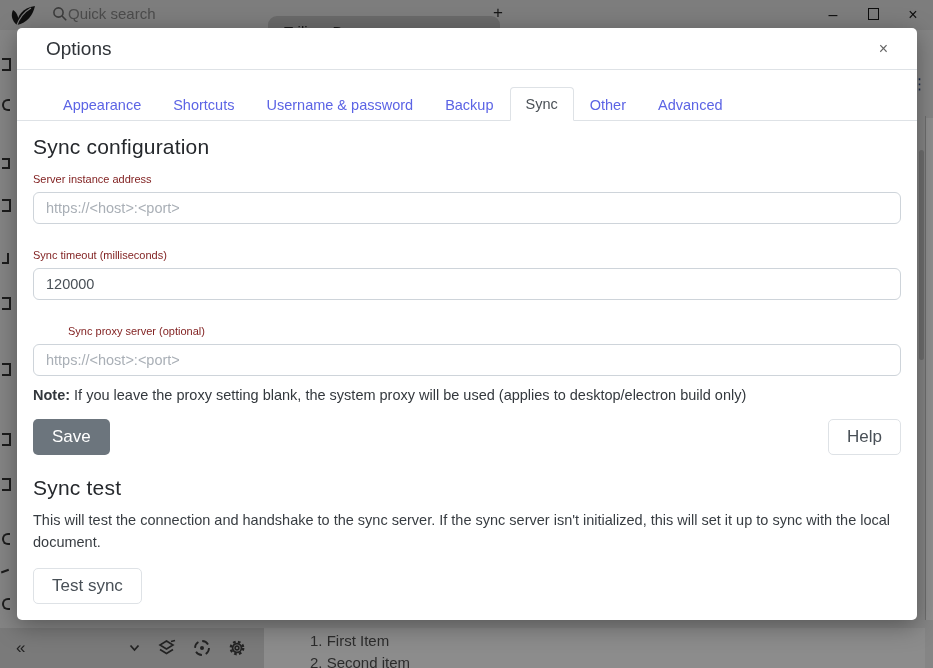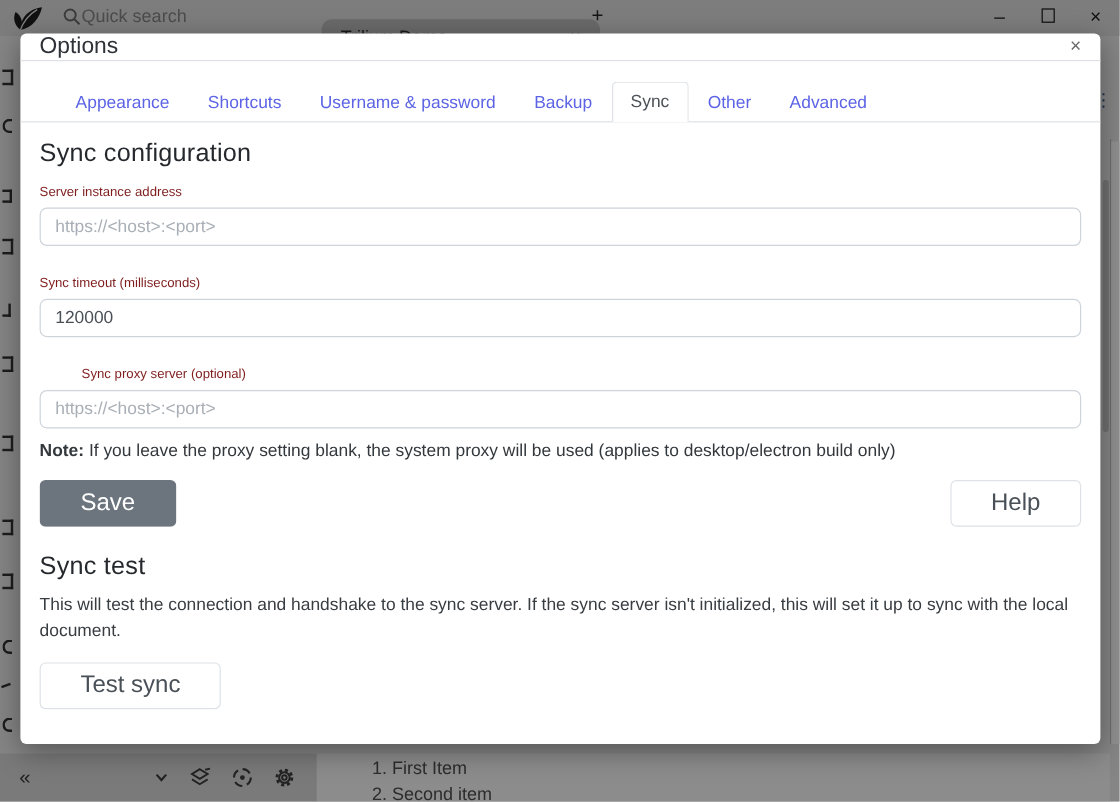--- a/index.html
+++ b/index.html
@@ -54,22 +54,22 @@
   }
   .bottom-content .li { margin-left:46px; line-height:22px; }
 
   
   .modal {
     position:absolute; left:17px; top:28px; width:900px; height:592px;
     background:#ffffff; border-radius:5px;
     box-shadow:0 6px 24px rgba(0,0,0,.35);
   }
   .modal-header {
-    height:23px; display:flex; align-items:center;
-    padding:0 16px; border-bottom:1px solid #dee2e6;
+    height:42px; display:flex; align-items:center;
+    padding:0 29px; border-bottom:1px solid #dee2e6;
   }
   .modal-title { font-size:19px; color:#2f3338; }
   .modal-close { margin-left:auto; font-size:16px; color:#666; cursor:pointer; }
 
   .tabs {
     display:flex; align-items:flex-end; padding:15px 0 0 30px;
     border-bottom:1px solid #dee2e6; height:51px;
   }
   .tab {
     font-size:14.5px; color:#5c64e5; padding:8px 15px;
@@ -88,21 +88,21 @@
   .text-input {
     width:100%; height:32px; border:1px solid #ced4da; border-radius:6px;
     padding:5px 12px; font-size:14.5px; color:#495057;
     font-family:"Liberation Sans", sans-serif; background:#fff; outline:none;
   }
   .text-input::placeholder { color:#a9afb6; }
   .note-line { font-size:14.5px; color:#33383d; margin:11px 0 0; }
   .note-line b { font-weight:700;text-align:right; }
   .btn-row { display:flex; justify-content:space-between; align-items:center; margin-top:16px; }
   .btn {
-    font-size:20px; border-radius:5px; padding:7px 33px; cursor:pointer;
+    font-size:17px; border-radius:5px; padding:7px 18px; cursor:pointer;
     font-family:"Liberation Sans", sans-serif; border:1px solid transparent;
   }
   .btn-primary { background:#6c757d; color:#fff; }
   .btn-light { background:#fff; border:1px solid #dee2e6; color:#495057; }
   .sync-test-h { margin-top:21px; }
   .desc { font-size:14.5px; color:#383d42; line-height:1.52; margin-top:9px; max-width:868px; }
   .test-btn-wrap { margin-top:15px; }
 </style>
 </head>
 <body>

